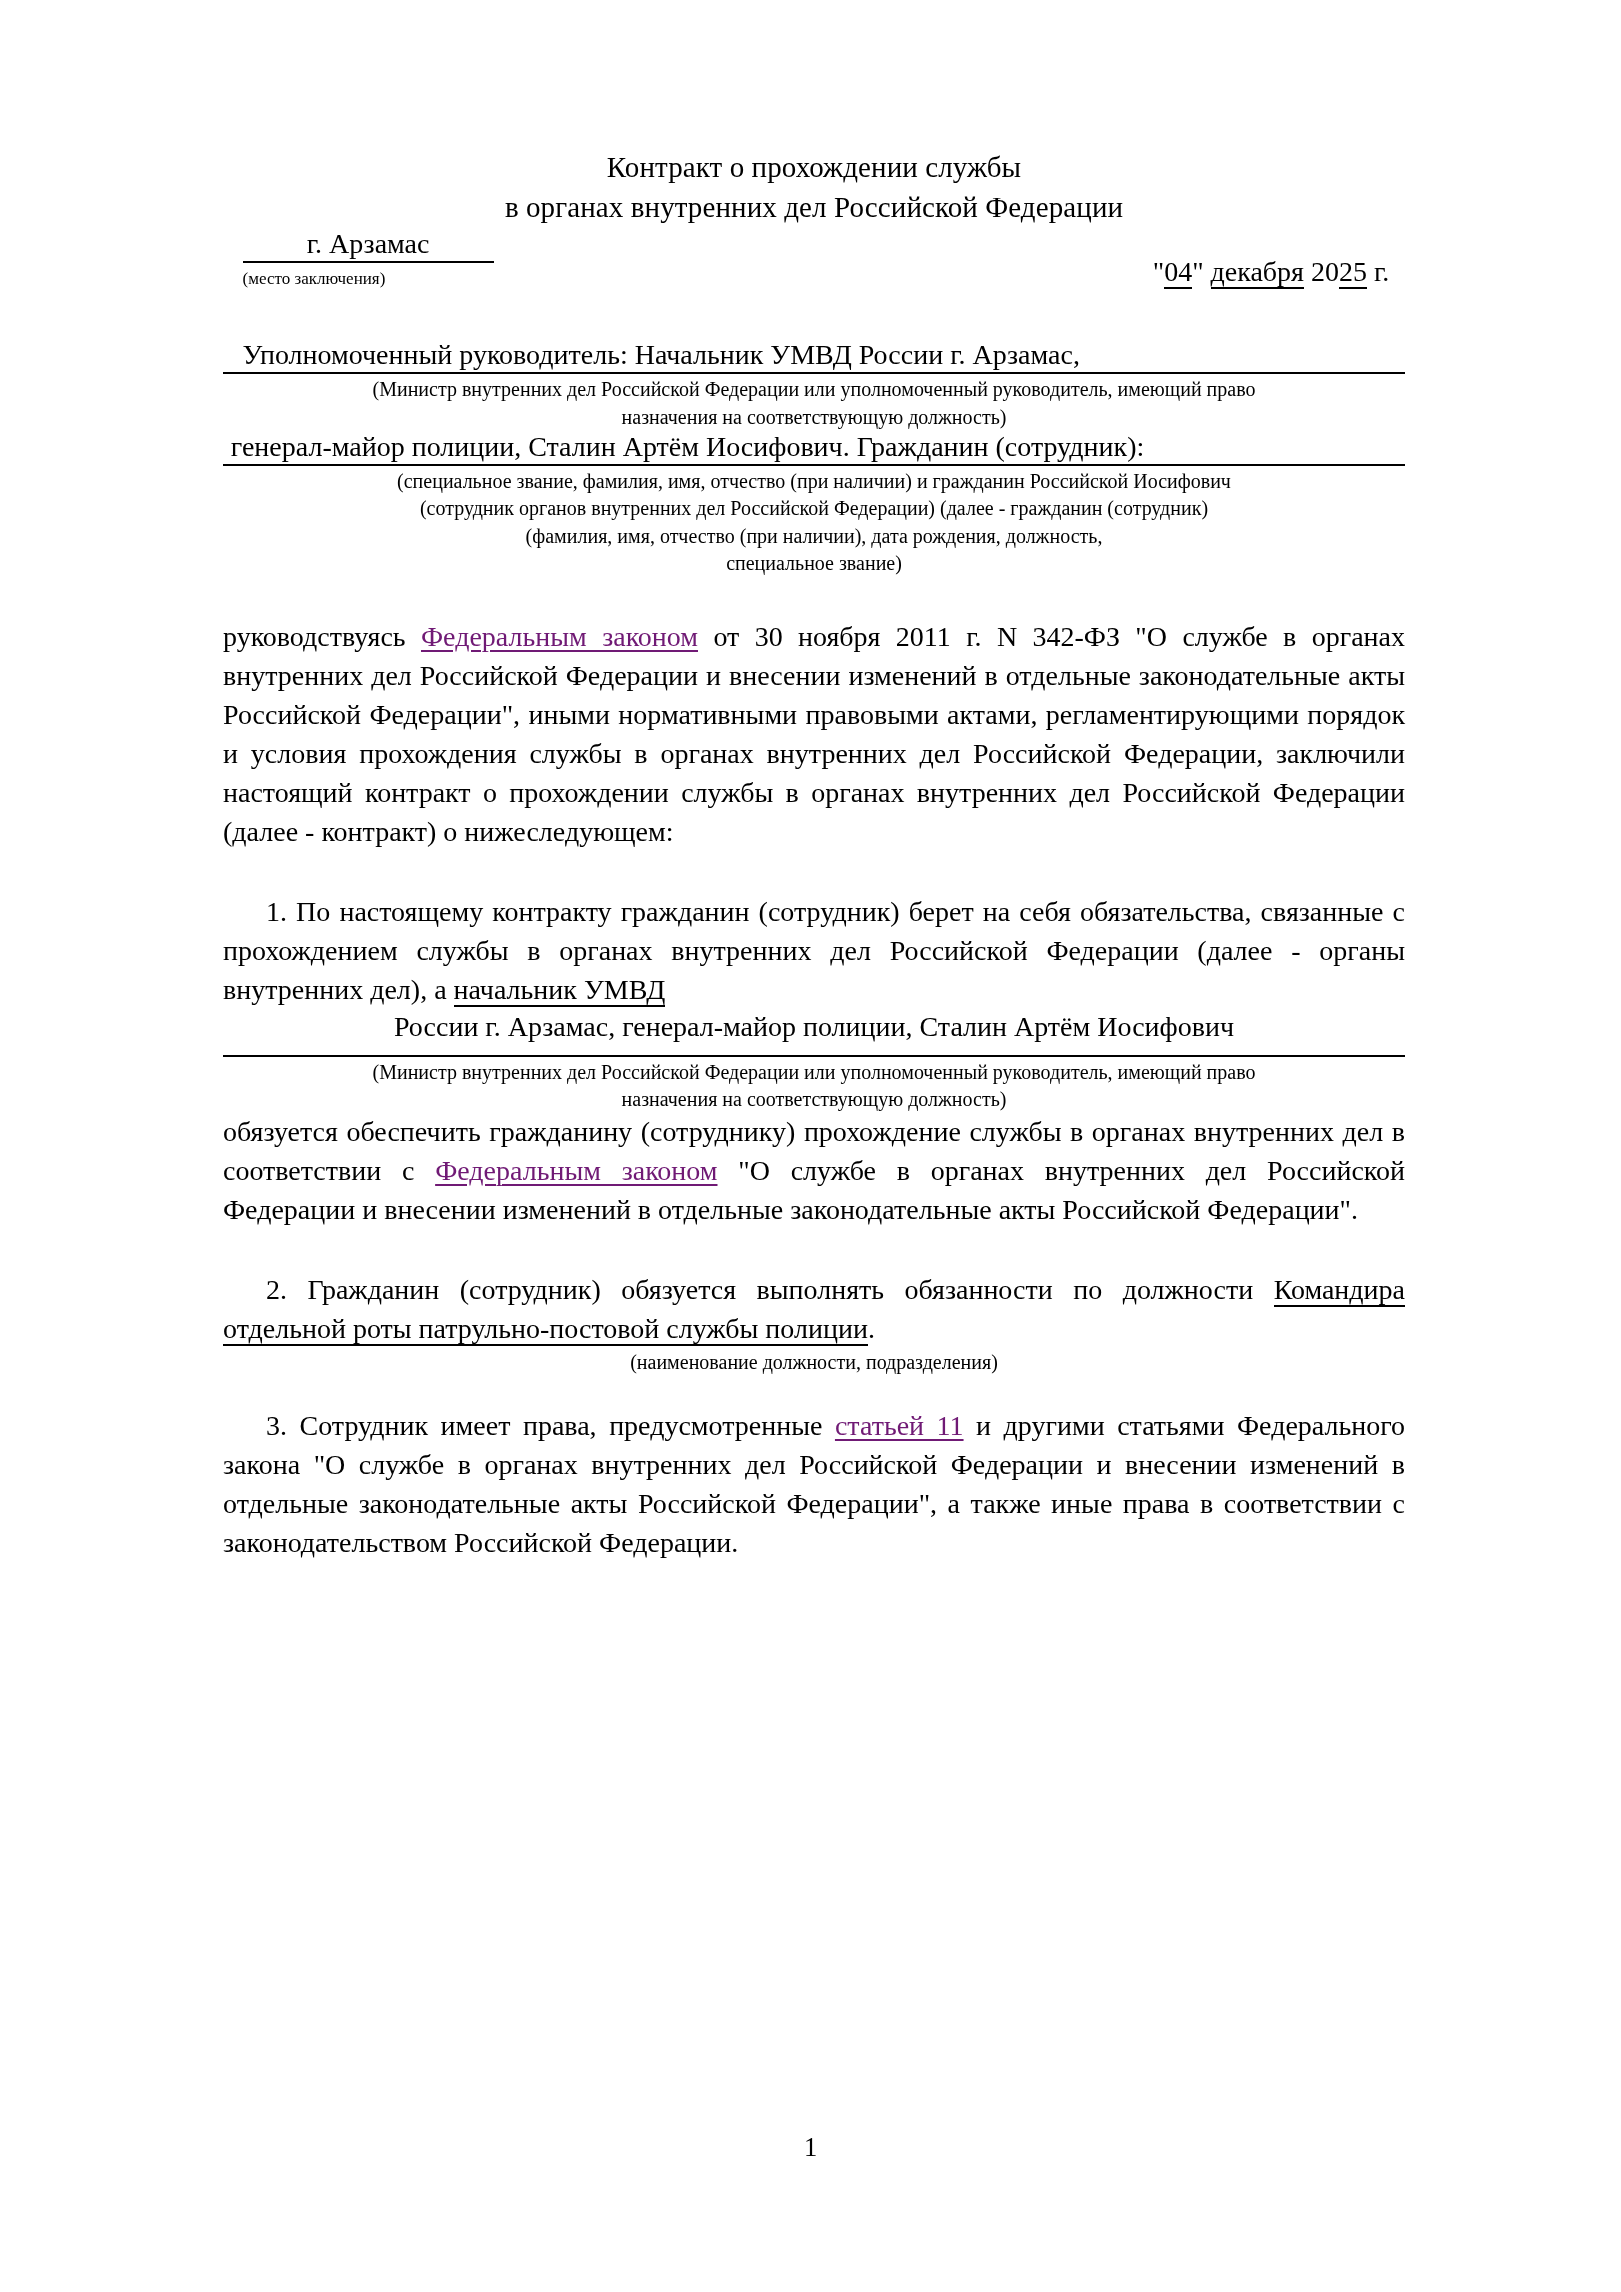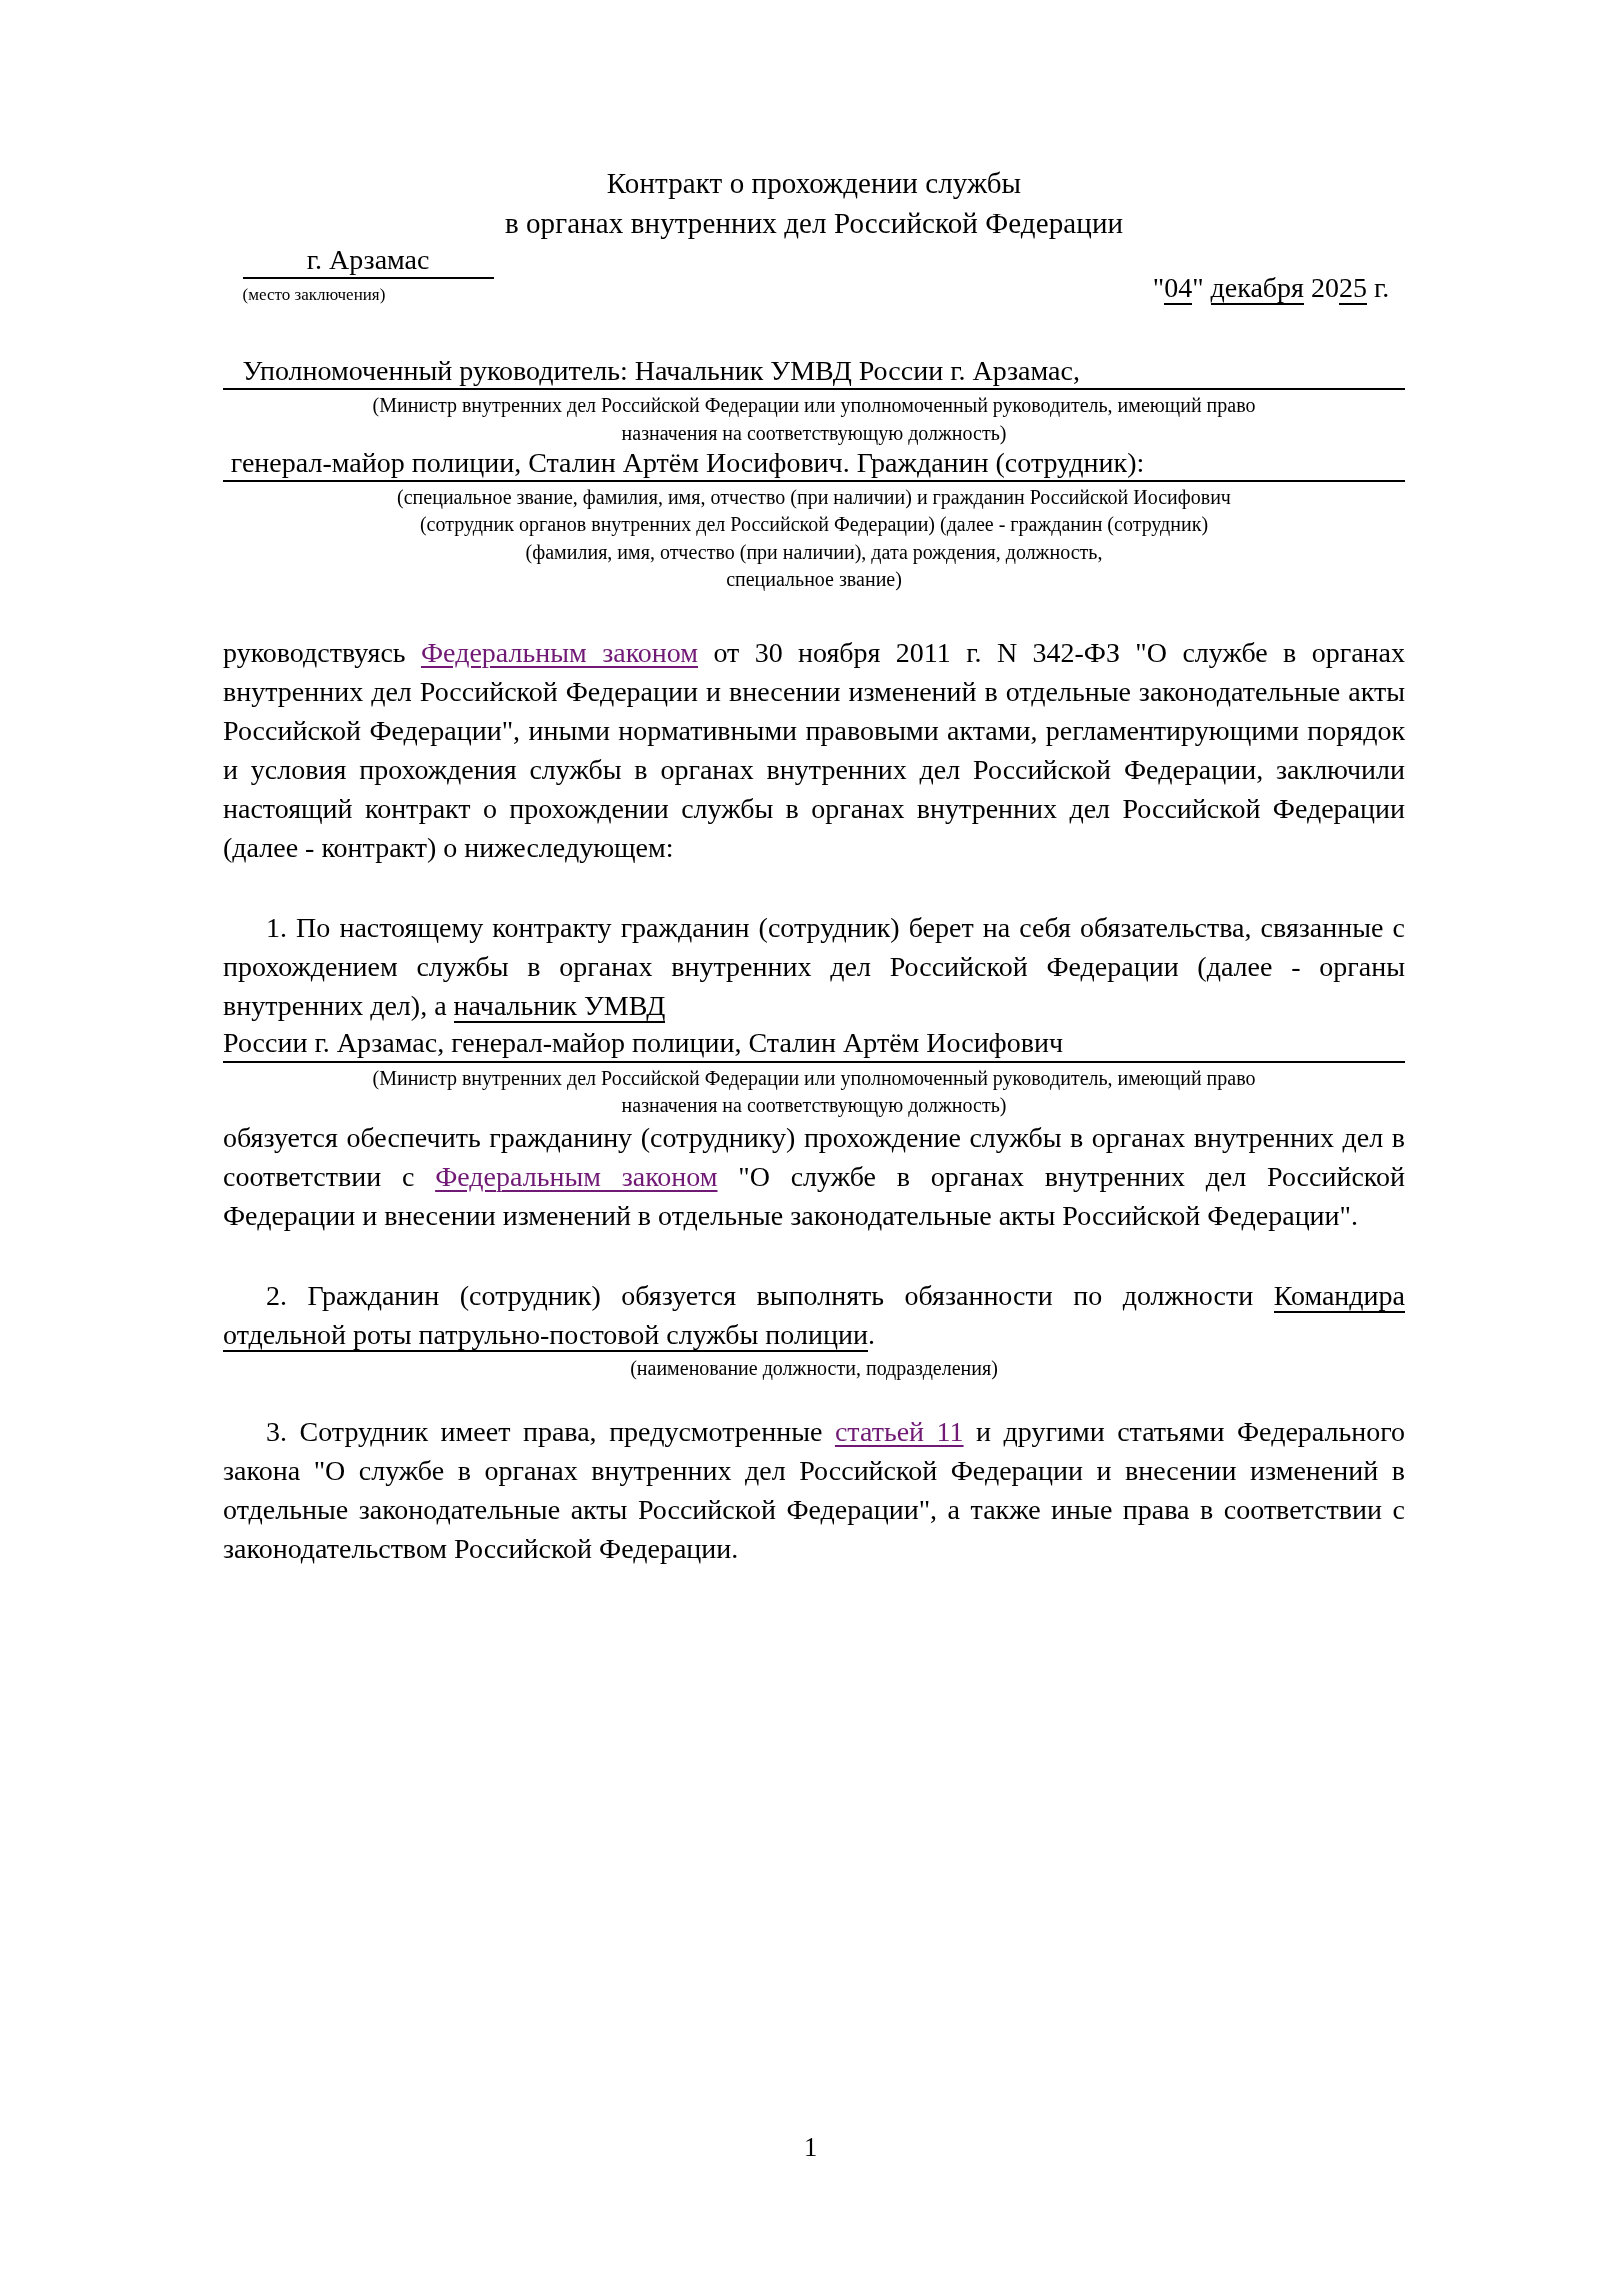--- a/index.html
+++ b/index.html
@@ -20,21 +20,21 @@
     top: 0; left: 0;
     width: 1621px;
     height: 2293px;
     box-sizing: border-box;
     padding: 0;
     background: #ffffff;
   }
   .content {
     position: absolute;
     left: 223px;
-    top: 16px;
+    top: 0;
     width: 1182px;
   }
 
   
   .doc-title {
     text-align: center;
     font-size: 29px;
     line-height: 40px;
     margin-top: 147px;
     letter-spacing: 0.1px;
@@ -126,22 +126,23 @@
     text-decoration-thickness: 2px;
     text-underline-offset: 3.9px;
   }
   .uline {
     border-bottom: 2.2px solid #000;
   }
 
   .centered-rule {
     font-size: 28px;
     line-height: 36px;
-    border-bottom: 2.2px solid #000;
-    padding-bottom: 0;
+    text-align: center;
+    border-bottom: 2.2px solid #000;
+    padding-bottom: 10px;
     white-space: nowrap;
   }
 
   
   .pageno {
     position: absolute;
     top: 2132px;
     left: 0;
     width: 1621px;
     text-align: center;

